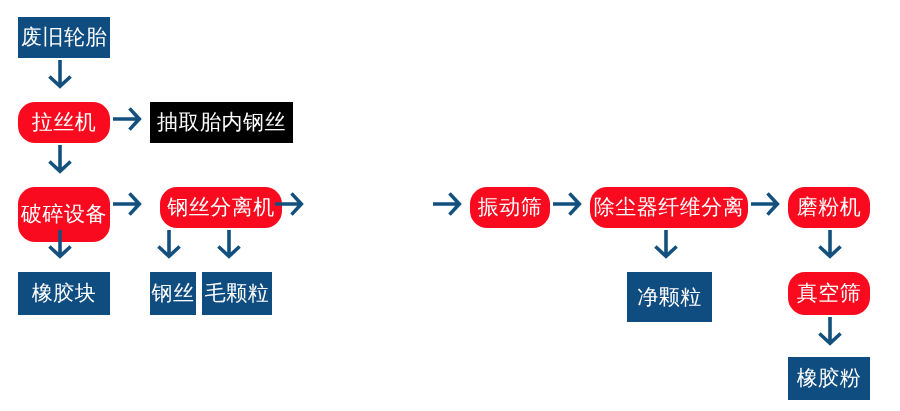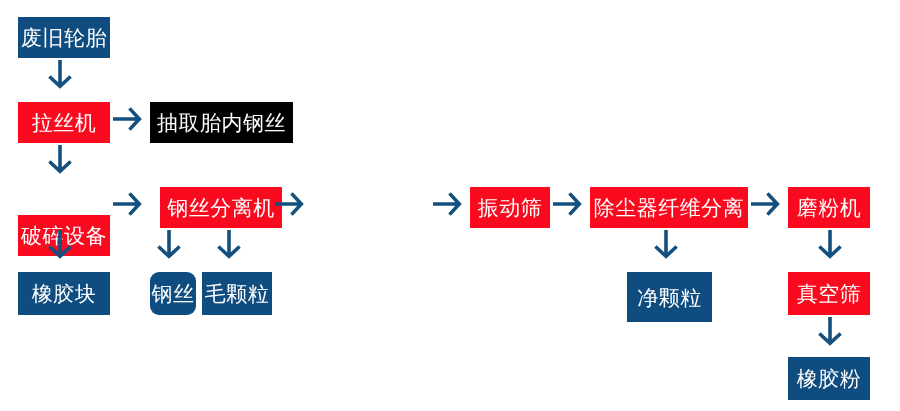--- a/index.html
+++ b/index.html
@@ -5,40 +5,40 @@
   html, body {
     margin: 0;
     padding: 0;
     background: #ffffff;
   }
   #canvas {
     position: relative;
     width: 900px;
     height: 411px;
     background: #ffffff;
-    font-family: Liberation Sans, sans-serif;
+    font-family: Liberation Serif, serif;
     overflow: hidden;
   }
   .node {
     position: absolute;
     display: flex;
     align-items: center;
     justify-content: center;
     color: #ffffff;
     font-size: 21px;
     font-weight: 400;
     letter-spacing: 0.5px;
     line-height: 1;
     white-space: nowrap;
     box-sizing: border-box;
     padding: 0 9px;
     user-select: none;
   }
   .node.blue  { background: #0f4c7f; }
-  .node.red   { background: #fa0a1e; }
+  .node.red   { background: #fa0a1e; border-radius: 17px; }
 
   .arrow {
     position: absolute;
     color: #14507e;
     font-size: 30px;
     line-height: 1;
     display: flex;
     align-items: center;
     justify-content: center;
     user-select: none;
@@ -51,39 +51,39 @@
 <div id="canvas">
     <div class="node blue" style="left: 18px; top: 17px; width: 92px; height: 41px; background: rgb(15, 76, 127);">
       <span>废旧轮胎</span>
     </div>
     <div class="node red" style="left: 18px; top: 102px; width: 92px; height: 41px; background: rgb(250, 10, 30);">
       <span>拉丝机</span>
     </div>
     <div class="node blue" style="left: 150px; top: 102px; width: 143px; height: 41px; background: #000000;">
       <span>抽取胎内钢丝</span>
     </div>
-    <div class="node red" style="left: 18px; top: 187px; width: 92px; height: 41px; background: rgb(250, 10, 30); margin-top: 28px;">
+    <div class="node red" style="left: 18px; top: 187px; width: 92px; height: 55px; background: rgb(250, 10, 30);">
       <span>破碎设备</span>
     </div>
     <div class="node red" style="left: 160px; top: 187px; width: 122px; height: 41px; background: rgb(250, 10, 30);">
       <span>钢丝分离机</span>
     </div>
     <div class="node red" style="left: 590px; top: 187px; width: 158px; height: 41px; background: rgb(250, 10, 30);">
       <span>除尘器纤维分离</span>
     </div>
     <div class="node red" style="left: 470px; top: 187px; width: 80px; height: 41px; background: rgb(250, 10, 30);">
       <span>振动筛</span>
     </div>
     <div class="node red" style="left: 788px; top: 187px; width: 82px; height: 41px; background: rgb(250, 10, 30);">
       <span>磨粉机</span>
     </div>
     <div class="node blue" style="left: 18px; top: 272px; width: 92px; height: 43px; background: rgb(15, 76, 127);">
       <span>橡胶块</span>
     </div>
-    <div class="node blue" style="left: 150px; top: 272px; width: 46px; height: 43px; background: rgb(15, 76, 127); border-radius: 9px;">
+    <div class="node blue" style="left: 150px; top: 272px; width: 46px; height: 43px; background: rgb(15, 76, 127);">
       <span>钢丝</span>
     </div>
     <div class="node blue" style="left: 202px; top: 272px; width: 70px; height: 43px; background: rgb(15, 76, 127);">
       <span>毛颗粒</span>
     </div>
     <div class="node blue" style="left: 627px; top: 272px; width: 85px; height: 50px; background: rgb(15, 76, 127);">
       <span>净颗粒</span>
     </div>
     <div class="node red" style="left: 788px; top: 272px; width: 82px; height: 43px; background: rgb(250, 10, 30);">
       <span>真空筛</span>

